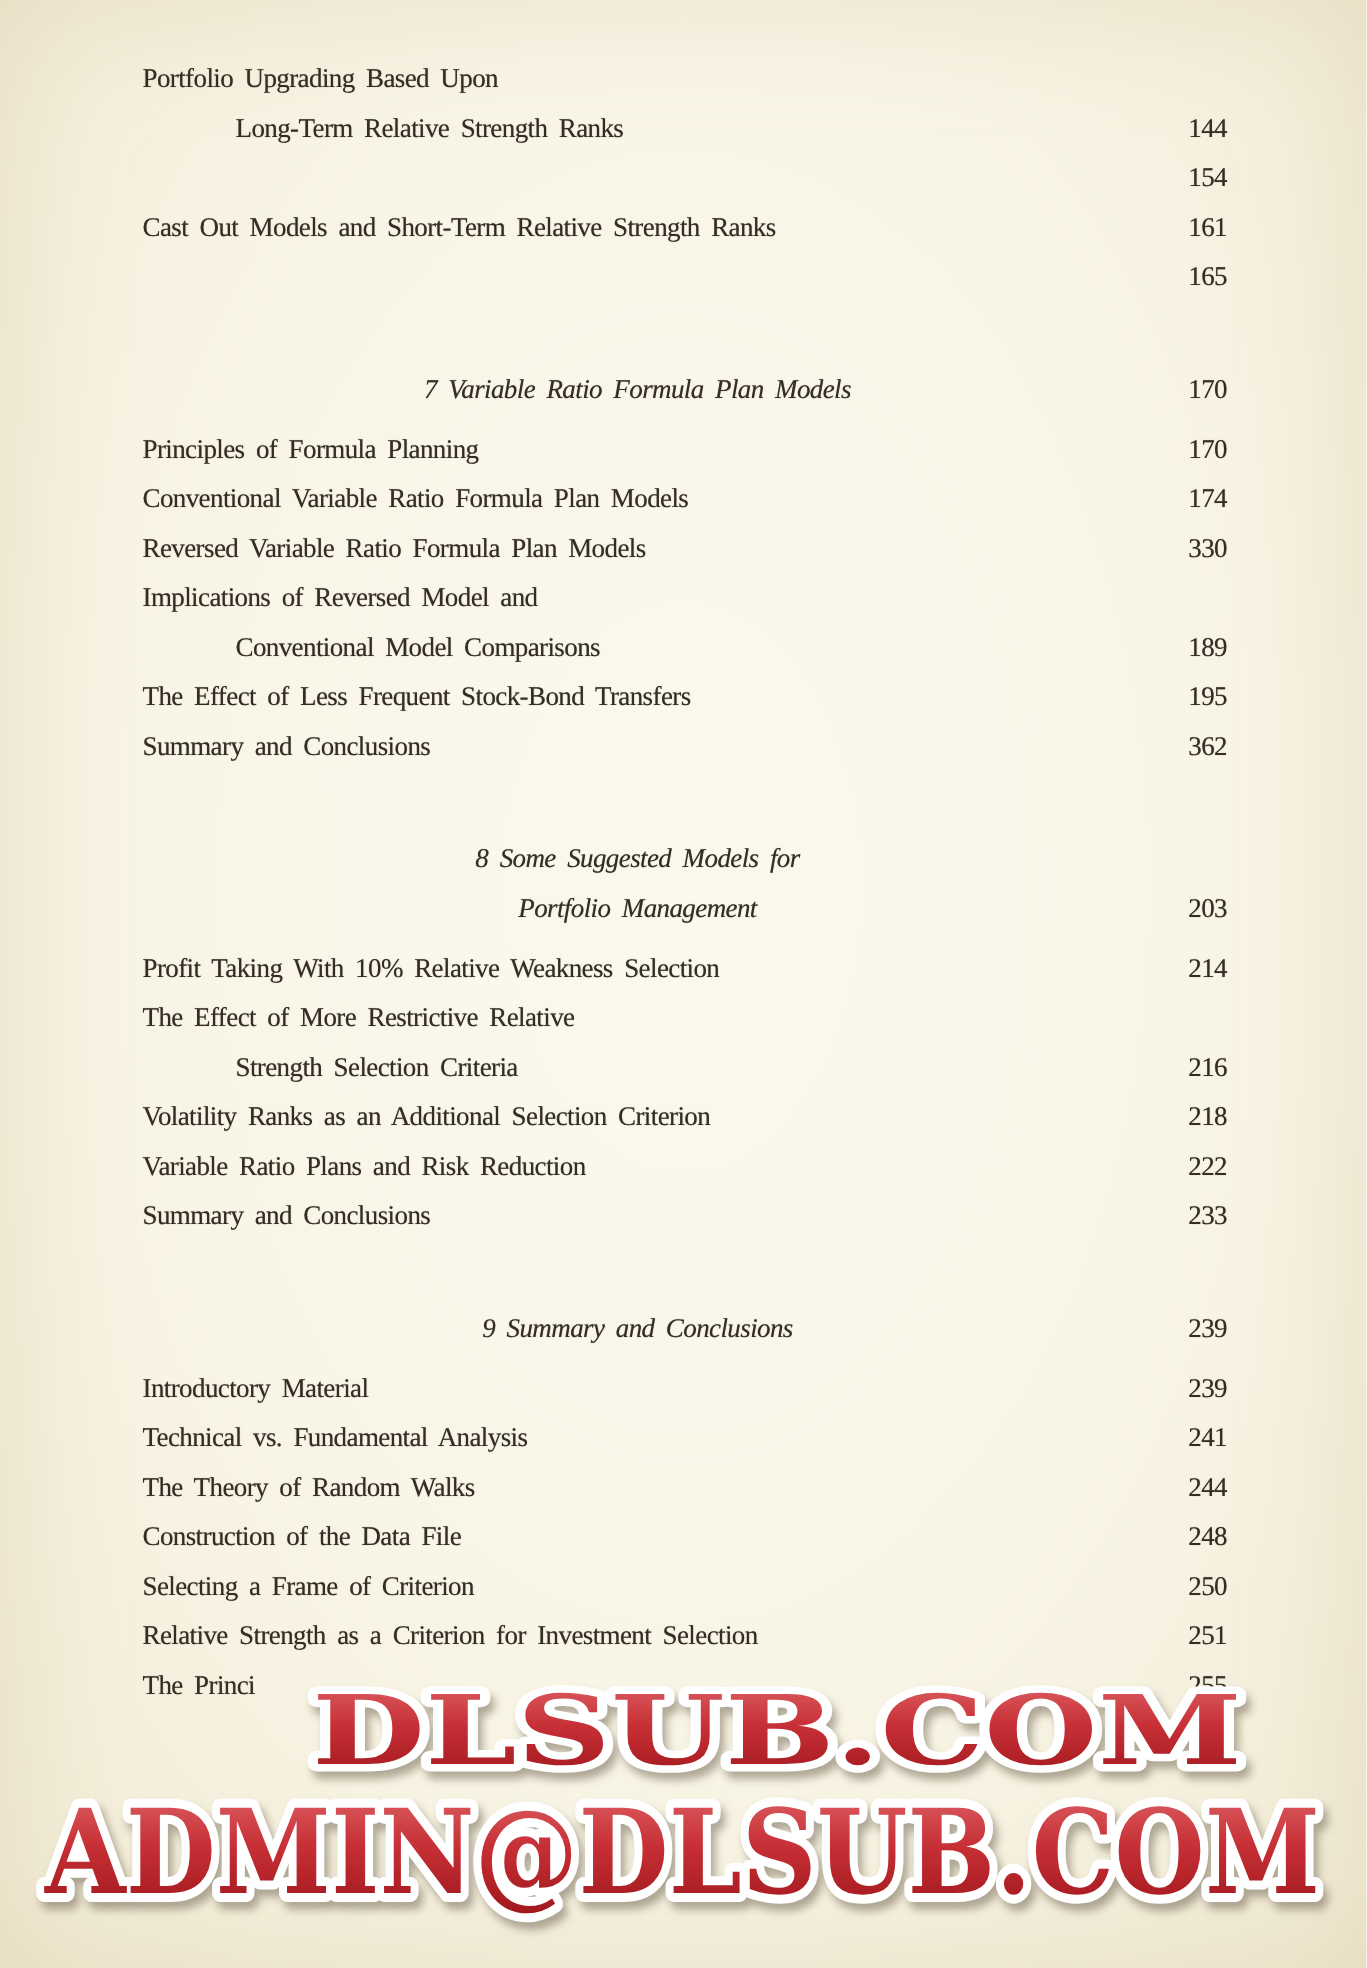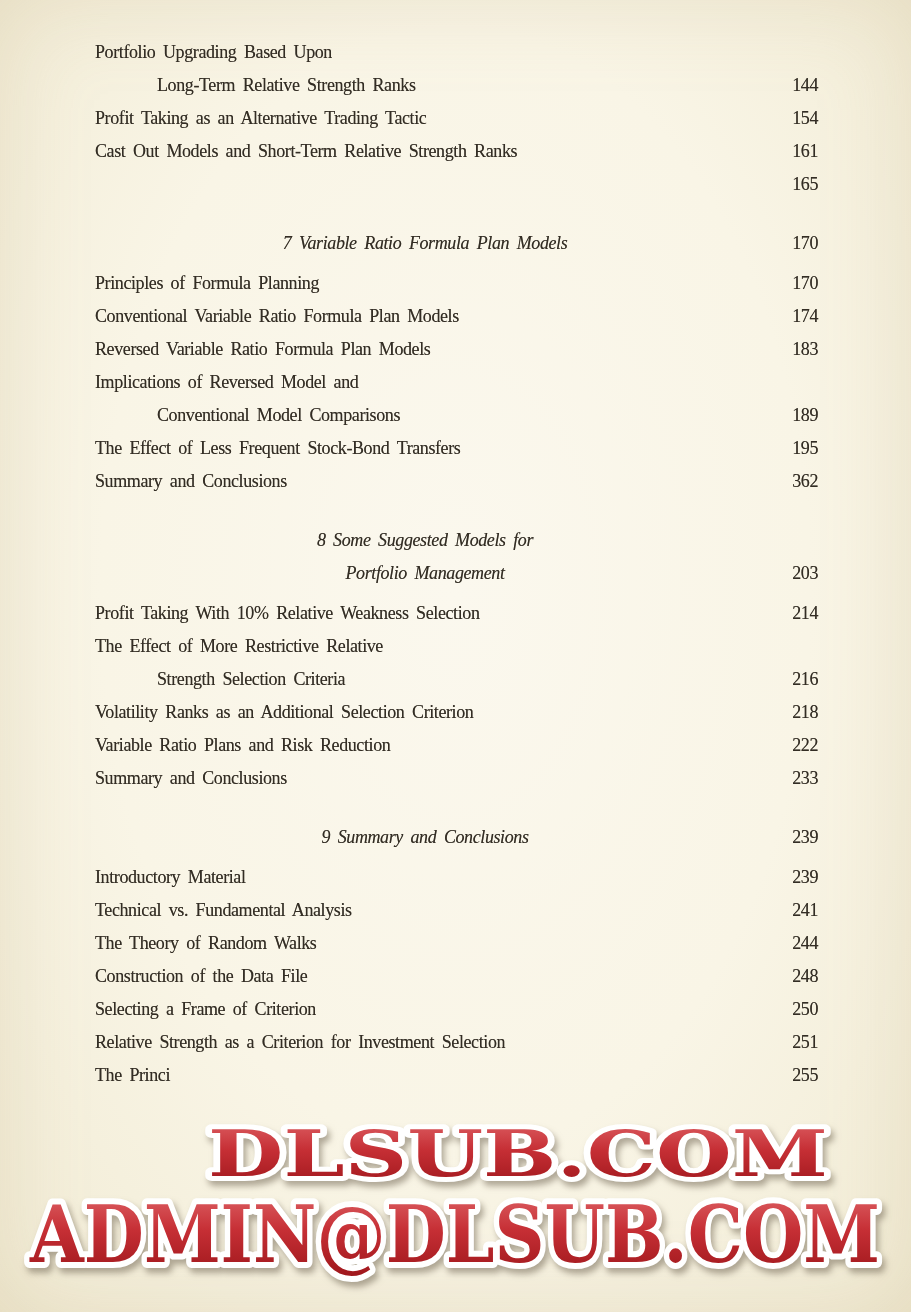--- a/index.html
+++ b/index.html
@@ -16,21 +16,21 @@
     font-family:"Liberation Serif","DejaVu Serif",serif;
   }
   
   .toc{
     position:absolute;left:95px;top:36px;width:723px;
     color:var(--ink);
     font-size:18px;font-weight:normal;
     letter-spacing:-0.4px;word-spacing:3.5px;
     text-shadow:0 0 0.6px rgba(50,45,36,0.55);
   }
-  .section + .section{margin-top:26px;}
+  .section + .section{margin-top:42px;}
   .row{position:relative;height:33px;line-height:33px;white-space:nowrap;}
   .title{display:inline-block;}
   .title.indent{padding-left:62px;}
   .pagenum{position:absolute;right:0;top:0;}
   .heading-block{margin-bottom:7px;}
   .hrow .htitle{display:inline-block;width:660px;text-align:center;font-style:italic;}
   
   .wm{position:absolute;z-index:5;pointer-events:none;text-align:center;}
   .wm svg{filter:drop-shadow(3px 5px 3px rgba(115,103,85,0.55));}
   .wm1{left:188px;top:1108px;}
@@ -47,31 +47,31 @@
 </style>
 </head>
 <body>
 
 <div class="page">
 
   <div class="toc" id="toc">
       <div class="section">
         <div class="row"><span class="title">Portfolio Upgrading Based Upon</span></div>
         <div class="row"><span class="title indent">Long-Term Relative Strength Ranks</span><span class="pagenum">144</span></div>
-        <div class="row"><span class="title">Profit Taking as an Alternative Trading Tactic</span><span class="pagenum">154</span></div>
+        <div class="row"><span class="pagenum">154</span></div>
         <div class="row"><span class="title">Cast Out Models and Short-Term Relative Strength Ranks</span><span class="pagenum">161</span></div>
         <div class="row"><span class="pagenum">165</span></div>
       </div>
       <div class="section">
         <div class="heading-block">
           <div class="row hrow"><span class="htitle">7 Variable Ratio Formula Plan Models</span><span class="pagenum">170</span></div>
         </div>
         <div class="row"><span class="title">Principles of Formula Planning</span><span class="pagenum">170</span></div>
         <div class="row"><span class="title">Conventional Variable Ratio Formula Plan Models</span><span class="pagenum">174</span></div>
-        <div class="row"><span class="title">Reversed Variable Ratio Formula Plan Models</span><span class="pagenum">183</span></div>
+        <div class="row"><span class="title">Reversed Variable Ratio Formula Plan Models</span><span class="pagenum">330</span></div>
         <div class="row"><span class="title">Implications of Reversed Model and</span></div>
         <div class="row"><span class="title indent">Conventional Model Comparisons</span><span class="pagenum">189</span></div>
         <div class="row"><span class="title">The Effect of Less Frequent Stock-Bond Transfers</span><span class="pagenum">195</span></div>
         <div class="row"><span class="title">Summary and Conclusions</span><span class="pagenum">362</span></div>
       </div>
       <div class="section">
         <div class="heading-block">
           <div class="row hrow"><span class="htitle">8 Some Suggested Models for</span></div>
           <div class="row hrow"><span class="htitle">Portfolio Management</span><span class="pagenum">203</span></div>
         </div>

